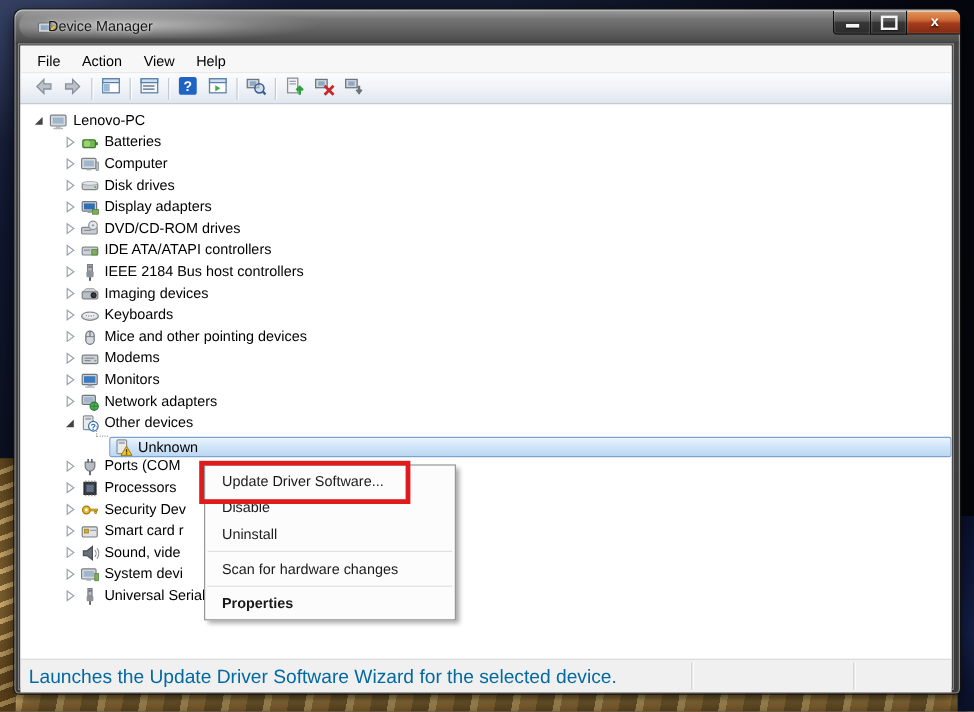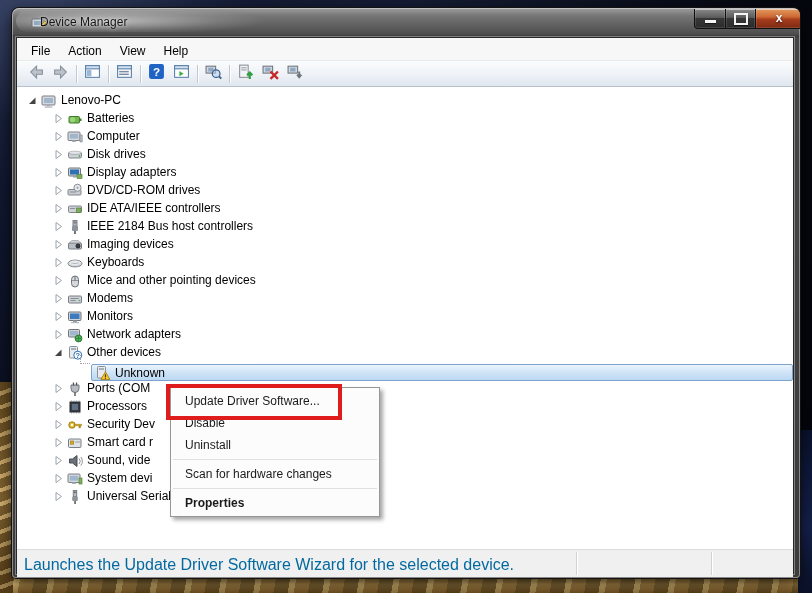--- a/index.html
+++ b/index.html
@@ -282,21 +282,21 @@
           <span class="expander">
             <svg width="12" height="13" viewBox="0 0 12 13">
               <path d="M4 2.5 L9.5 6.5 L4 10.5 Z" fill="#fff" stroke="#9aa3ad"></path>
             </svg>
           </span>
           <span class="ticon"><svg width="16" height="16" viewBox="0 0 16 16">
               <rect x="1.5" y="5" width="13" height="6.5" rx="1" fill="#cdd1d6" stroke="#82878e"></rect>
               <rect x="9.5" y="7" width="4.5" height="4.5" fill="#7fae5a" stroke="#4a7a33" stroke-width="0.6"></rect>
               <rect x="3" y="7" width="5" height="1" fill="#8b9096"></rect>
             </svg></span>
-          <span>IDE ATA/IEEE controllers</span>
+          <span>IDE ATA/ATAPI controllers</span>
         </div>
         <div class="trow lvl1">
           <span class="expander">
             <svg width="12" height="13" viewBox="0 0 12 13">
               <path d="M4 2.5 L9.5 6.5 L4 10.5 Z" fill="#fff" stroke="#9aa3ad"></path>
             </svg>
           </span>
           <span class="ticon"><svg width="16" height="16" viewBox="0 0 16 16">
               <rect x="6" y="1.5" width="4" height="5.5" fill="#b7bcc2" stroke="#7a7f87"></rect>
               <rect x="6.8" y="2.5" width="1" height="2" fill="#666"></rect>

